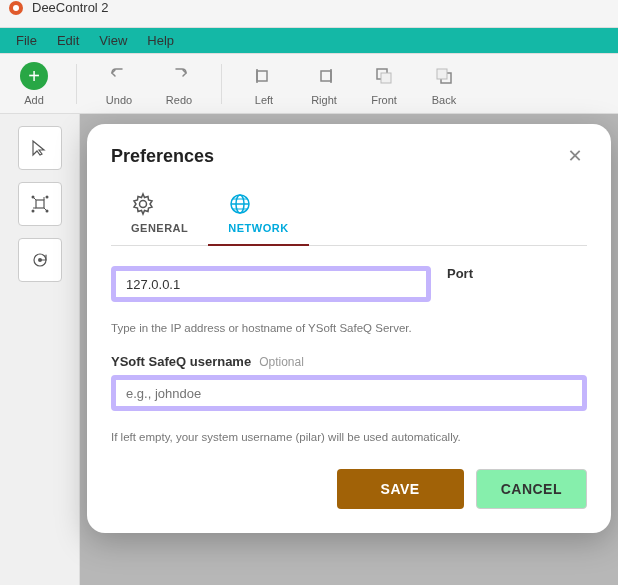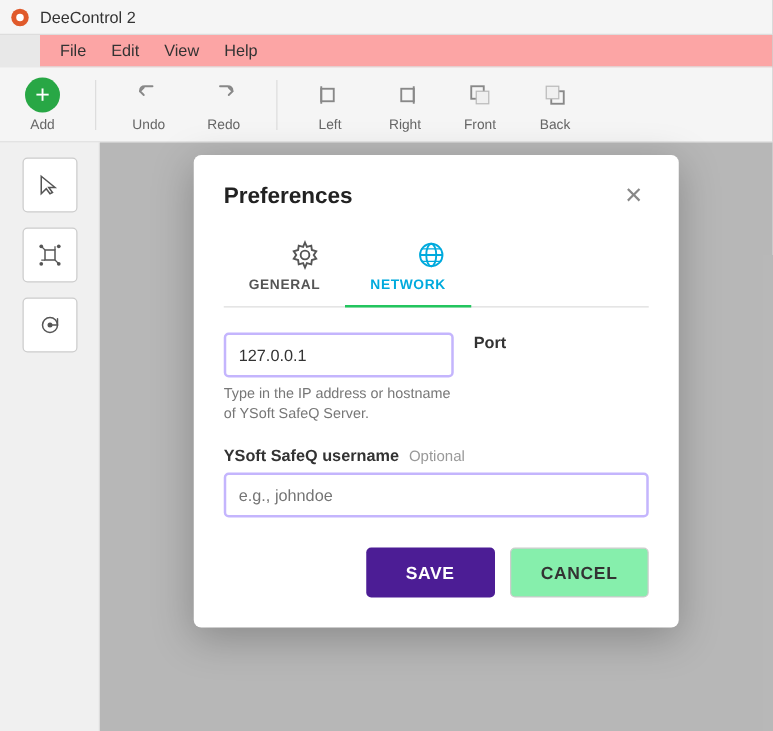--- a/index.html
+++ b/index.html
@@ -10,41 +10,39 @@
       background: #e8e8e8;
       overflow: hidden;
       position: relative;
     }
 
     
     .title-bar {
       background: #f5f5f5;
       height: 28px;
       display: flex;
-      align-items: center;
       padding: 0 8px;
       border-bottom: 1px solid #ddd;
       gap: 8px;
     }
     .title-bar-text {
       font-size: 13px;
       color: #333;
       font-weight: 500;
     }
 
     
     .menu-bar {
-      background: #fca5a5;
+      background: #14b8a6;
       height: 26px;
       display: flex;
       align-items: center;
       padding: 0 8px;
       gap: 4px;
       border-bottom: 1px solid #ddd;
-      margin-left: 32px;
     }
     .menu-item {
       font-size: 13px;
       color: #333;
       padding: 2px 8px;
       cursor: pointer;
       border-radius: 3px;
     }
 
     
@@ -143,23 +141,23 @@
       display: flex;
       align-items: flex-start;
       justify-content: center;
       padding-top: 10px;
       z-index: 100;
     }
 
     
     .dialog {
       background: #fff;
-      border-radius: 6px;
+      border-radius: 18px;
       box-shadow: 0 8px 32px rgba(0,0,0,0.25);
-      width: 388px;
+      width: 524px;
       padding: 20px 24px 24px;
       position: relative;
     }
     .dialog-header {
       display: flex;
       justify-content: space-between;
       align-items: center;
       margin-bottom: 16px;
     }
     .dialog-title {
@@ -182,29 +180,29 @@
     
     .tabs {
       display: flex;
       gap: 0;
       margin-bottom: 20px;
       border-bottom: 1px solid #ddd;
     }
     .tab {
       display: flex;
       flex-direction: column;
-      align-items: flex-end;
+      align-items: flex-start;
       gap: 6px;
       padding: 8px 20px 10px;
       cursor: pointer;
       border-bottom: 2px solid transparent;
       margin-bottom: -1px;
     }
     .tab.active {
-      border-bottom: 2px solid #22c55e;
+      border-bottom: 2px solid #7f1d1d;
     }
     .tab-icon {
       font-size: 22px;
       color: #555;
     }
     .tab.active .tab-label { color: #00aadd; }
     .tab-label {
       font-size: 11px;
       font-weight: 700;
       letter-spacing: 0.5px;
@@ -233,46 +231,46 @@
       gap: 8px;
     }
     .field-label-optional {
       font-size: 12px;
       font-weight: 400;
       color: #999;
     }
     .field-input {
       width: 100%;
       height: 36px;
-      border: 2px solid #c4b5fd;
+      border: 5px solid #c4b5fd;
       border-radius: 4px;
       padding: 0 10px;
       font-size: 13px;
       color: #333;
       background: #fff;
       outline: none;
     }
     .field-hint {
       font-size: 11.5px;
       color: #777;
-      margin-top: 5px;
+      margin-top: 18px;
       line-height: 1.4;
     }
 
     
     .dialog-footer {
       display: flex;
       justify-content: flex-end;
       gap: 12px;
       margin-top: 24px;
     }
     .btn-save {
       height: 40px;
-      padding: 0 32px;
-      background: #4c1d95;
+      padding: 0 44px;
+      background: #a16207;
       color: white;
       border: none;
       border-radius: 4px;
       font-size: 14px;
       font-weight: 700;
       letter-spacing: 0.5px;
       cursor: pointer;
     }
     .btn-cancel {
       height: 40px;
@@ -444,20 +442,21 @@
             <div class="field-label">Port</div>
           </div>
         </div>
 
         <div class="form-group">
           <div class="field-label">
             <span>YSoft SafeQ username</span>
             <span class="field-label-optional">Optional</span>
           </div>
           <input class="field-input" type="text" placeholder="e.g., johndoe" style="">
+          <div class="field-hint">If left empty, your system username (pilar) will be used automatically.</div>
         </div>
 
         <div class="dialog-footer">
           <button class="btn-save">SAVE</button>
           <button class="btn-cancel">CANCEL</button>
         </div>
       </div>
     </div>
   </div>
 </div>

